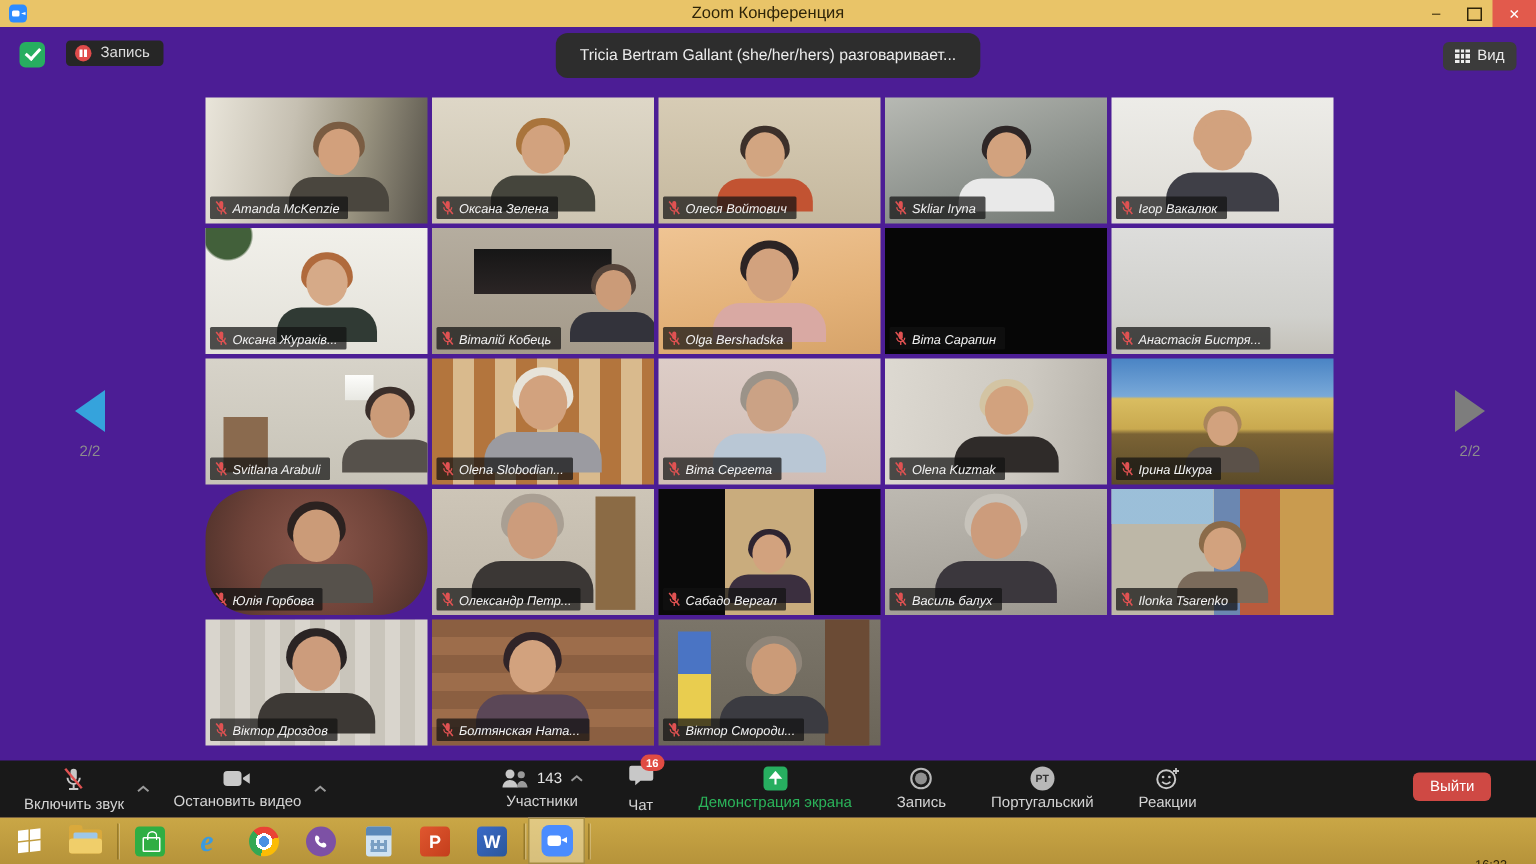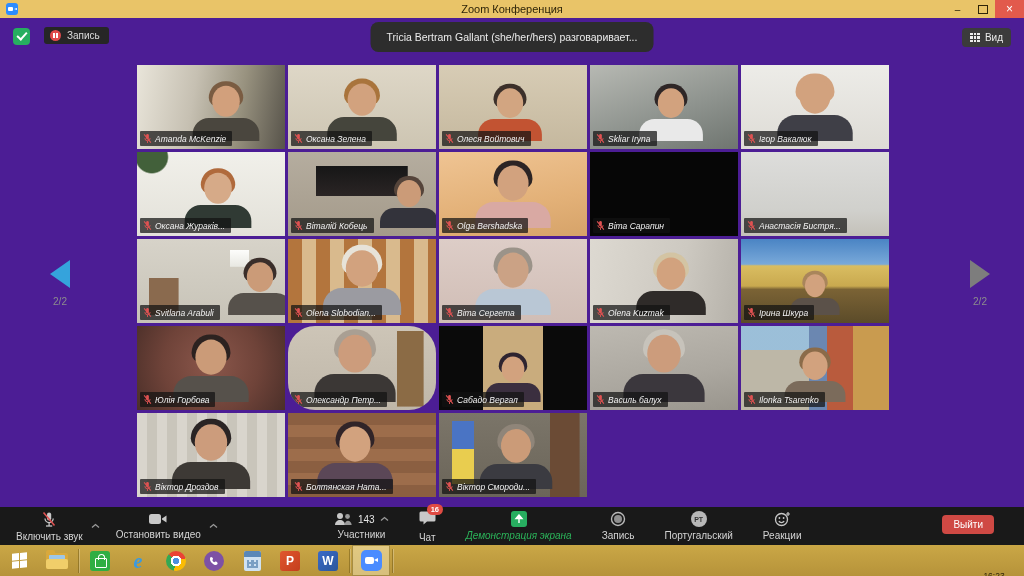--- a/index.html
+++ b/index.html
@@ -56,21 +56,21 @@
   .arrow-left{width:0;height:0;margin:0 auto;border-top:14px solid transparent;border-bottom:14px solid transparent;border-right:20px solid #35a3dc;}
   .arrow-right{width:0;height:0;margin:0 auto;border-top:14px solid transparent;border-bottom:14px solid transparent;border-left:20px solid #7d7d7d;}
   .nav-page{margin-top:8px;font-size:10px;color:#8d8d8d;}
 
   
   .toolbar{position:absolute;left:0;right:0;bottom:0;height:38px;background:#191919;}
   .tb-left{position:absolute;left:14px;top:0;height:100%;display:flex;align-items:center;gap:6px;}
   .tb-mid{position:absolute;left:332px;top:0;height:100%;display:flex;align-items:center;gap:26px;}
   .tool-btn{display:flex;flex-direction:column;align-items:center;justify-content:center;gap:3px;padding:0 2px;height:100%;}
   .tool-label{font-size:10px;color:#d4d4d4;white-space:nowrap;}
-  .tool-label.green{color:#2bb45a;font-style:italic;}
+  .tool-label.green{color:#2bb45a;}
   .caret{color:#9a9a9a;}
   .icon-row{display:flex;align-items:center;gap:5px;}
   .count-txt{font-size:10px;color:#e6e6e6;}
   .share-box{width:16px;height:16px;border-radius:3px;background:#27ae60;display:flex;align-items:center;justify-content:center;}
   .pt-circle{width:16px;height:16px;border-radius:50%;background:#b8b8b8;display:flex;align-items:center;justify-content:center;
     font-size:7px;font-weight:bold;color:#333;}
   .chat-wrap{position:relative;}
   .chat-badge{position:absolute;top:-6px;left:8px;background:#e04b43;color:#fff;font-size:7.5px;
     padding:1px 4px;border-radius:7px;font-weight:bold;}
   .leave-btn{position:absolute;right:30px;top:8px;background:#cf4944;color:#fff;font-size:10px;
@@ -378,37 +378,37 @@
           <div class="name-tag">
             <svg class="mic-ico" width="9" height="11" viewBox="0 0 12 14">
               <rect x="4.2" y="1" width="3.6" height="7" rx="1.8" fill="#e05252"></rect>
               <path d="M2.5 6.5a3.5 3.5 0 0 0 7 0" fill="none" stroke="#e05252" stroke-width="1.2"></path>
               <line x1="6" y1="10" x2="6" y2="13" stroke="#e05252" stroke-width="1.2"></line>
               <line x1="1.5" y1="1.5" x2="10.5" y2="12.5" stroke="#e05252" stroke-width="1.4"></line>
             </svg>
             <span class="name-text">Ірина Шкура</span>
           </div>
         </div>
-        <div class="tile" style="background: radial-gradient(circle at 50% 45%, rgb(139, 87, 75) 0%, rgb(111, 67, 57) 55%, rgb(75, 47, 41) 100%);">
+        <div class="tile" style="background: radial-gradient(circle at 50% 45%, rgb(139, 87, 75) 0%, rgb(111, 67, 57) 55%, rgb(75, 47, 41) 100%); border-radius: 32px;">
           <div class="person" style="left: 50%; transform: translateX(-50%) scale(1.3);">
             <div class="p-hair" style="background:#2c2220"></div>
             <div class="p-head" style="background:#cb9b78"></div>
             <div class="p-body" style="background:#56514b"></div>
           </div>
           <div class="name-tag">
             <svg class="mic-ico" width="9" height="11" viewBox="0 0 12 14">
               <rect x="4.2" y="1" width="3.6" height="7" rx="1.8" fill="#e05252"></rect>
               <path d="M2.5 6.5a3.5 3.5 0 0 0 7 0" fill="none" stroke="#e05252" stroke-width="1.2"></path>
               <line x1="6" y1="10" x2="6" y2="13" stroke="#e05252" stroke-width="1.2"></line>
               <line x1="1.5" y1="1.5" x2="10.5" y2="12.5" stroke="#e05252" stroke-width="1.4"></line>
             </svg>
             <span class="name-text">Юлія Горбова</span>
           </div>
         </div>
-        <div class="tile" style="background: linear-gradient(rgb(139, 107, 69), rgb(139, 107, 69)) 90% 55% / 18% 90% no-repeat, linear-gradient(rgb(205, 197, 183) 0%, rgb(191, 183, 169) 100%); border-radius: 27px;">
+        <div class="tile" style="background: linear-gradient(rgb(139, 107, 69), rgb(139, 107, 69)) 90% 55% / 18% 90% no-repeat, linear-gradient(rgb(205, 197, 183) 0%, rgb(191, 183, 169) 100%);">
           <div class="person" style="left: 45%; transform: translateX(-50%) scale(1.4);">
             <div class="p-hair" style="background:#a99f93"></div>
             <div class="p-head" style="background:#cc9c7c"></div>
             <div class="p-body" style="background:#3b3735"></div>
           </div>
           <div class="name-tag">
             <svg class="mic-ico" width="9" height="11" viewBox="0 0 12 14">
               <rect x="4.2" y="1" width="3.6" height="7" rx="1.8" fill="#e05252"></rect>
               <path d="M2.5 6.5a3.5 3.5 0 0 0 7 0" fill="none" stroke="#e05252" stroke-width="1.2"></path>
               <line x1="6" y1="10" x2="6" y2="13" stroke="#e05252" stroke-width="1.2"></line>

